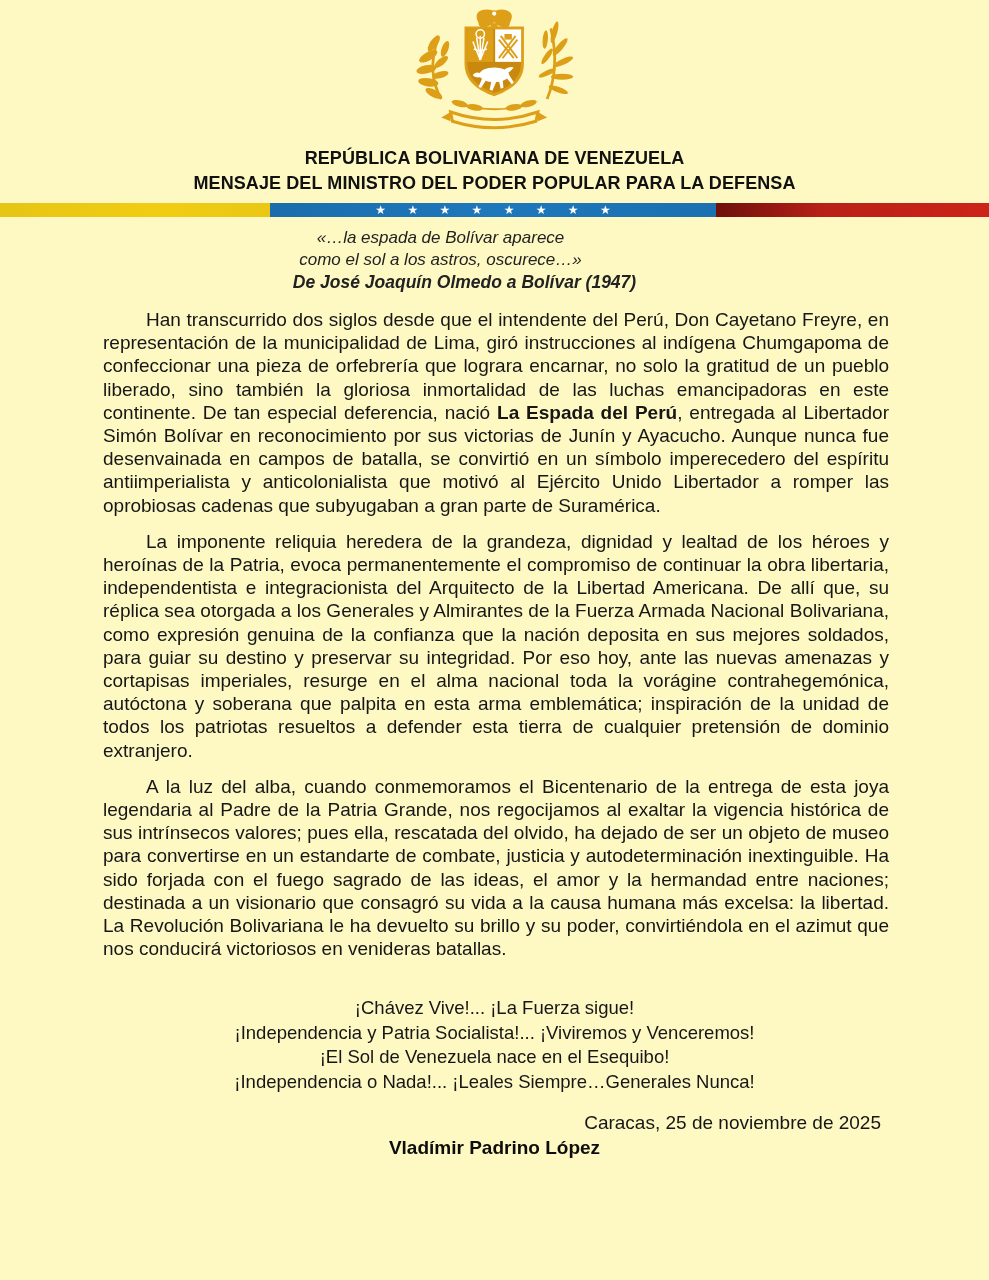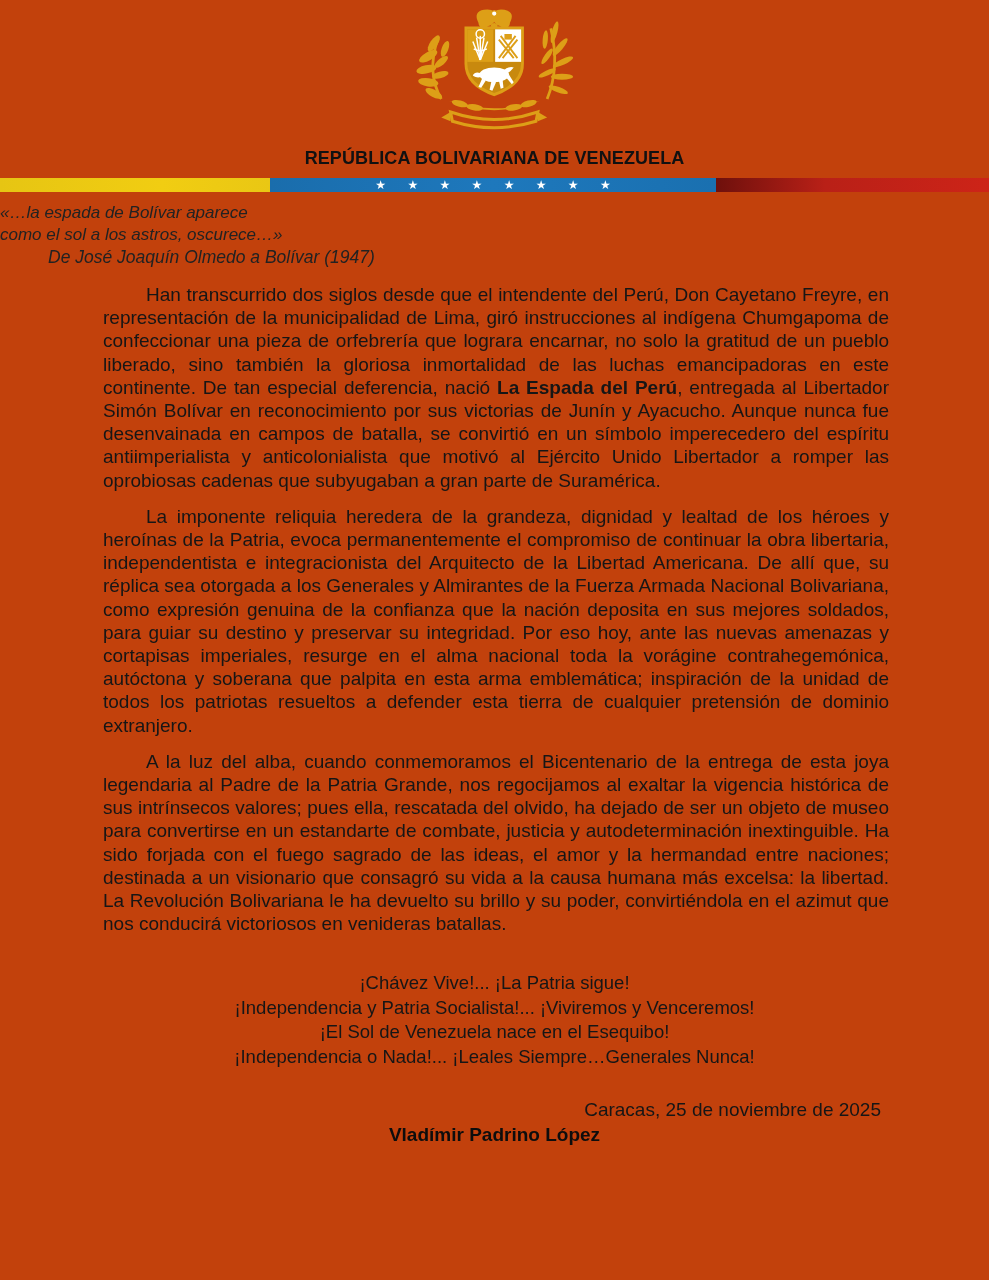--- a/index.html
+++ b/index.html
@@ -2,21 +2,21 @@
 <html><head>
 <meta charset="utf-8">
 <style>
   html, body { margin: 0; padding: 0; background: #ffffff; }
   body {
     width: 989px; height: 1280px;
     font-family: "Liberation Sans", sans-serif;
     color: #1c1c1c;
     overflow: hidden;
   }
-  .page { width: 989px; height: 1280px; position: relative; background: #c2410c; }
+  .page { width: 989px; height: 1280px; position: relative; background: #fef9c3; }
 
   
   .emblem-wrap { text-align: center; padding-top: 8px; height: 134px; }
   .emblem-wrap svg { height: 130px; }
 
   
   .titles { text-align: center; margin-top: 4px; }
   .title-line {
     font-weight: bold; font-size: 18px; line-height: 25px; color: #111;
     letter-spacing: 0.1px;
@@ -29,24 +29,24 @@
                  display: flex; align-items: center; justify-content: center; }
   .flag-red    { width: 27.6%; background: linear-gradient(to right, #6e100c, #b92017 40%, #cd2418); }
   .flag-stars {
     color: #ffffff; font-size: 12px; line-height: 12px;
     letter-spacing: 9px; white-space: nowrap; padding-left: 9px;
   }
 
   
   .quote {
     margin: 10px 108px 0 0;
-    text-align: left; font-style: italic;
+    text-align: center; font-style: italic;
     font-size: 17px; line-height: 22px; color: #222;
   }
-  .quote .attribution { font-weight: normal; font-size: 17.5px; padding-left: 48px; }
+  .quote .attribution { font-weight: bold; font-size: 17.5px; padding-left: 48px; }
 
   
   .body-text { margin: 15px 100px 16px 103px; }
   .body-text p {
     margin: 0 0 13px 0;
     font-size: 19px; line-height: 23.2px;
     text-align: justify; text-justify: inter-word;
     text-indent: 43px;
     color: #161616;
   }
@@ -56,21 +56,21 @@
     margin: 17px 0 0 0;
     text-align: center;
     font-weight: bold; font-size: 17px; letter-spacing: -0.2px;
     color: #0d0d0d;
   }
 
   .slogans { margin-top: 36px; text-align: center; }
   .slogan-line { font-size: 18.5px; line-height: 24.5px; color: #161616; }
 
   .dateline {
-    margin-top: 30px; padding-right: 108px;
+    margin-top: 18px; padding-right: 108px;
     text-align: right; font-size: 19px; color: #161616;
   }
 
   .signature { text-align: center; margin-top: 2px; }
   .signature div { font-weight: bold; font-size: 19px; line-height: 24px; color: #0d0d0d; }
 </style>
 </head>
 <body>
 
 <div class="page">
@@ -147,20 +147,21 @@
         <ellipse cx="132" cy="103" rx="9" ry="3.4" transform="rotate(-14 132 103)"></ellipse>
         <path d="M48,112 Q95,128 142,112 L140,122 Q95,136 50,122 Z" fill="none" stroke="#dd9f17" stroke-width="3.2"></path>
         <path d="M48,112 L38,118 L48,122 Z"></path>
         <path d="M142,112 L152,118 L142,122 Z"></path>
       </g>
     </svg>
   </div>
 
   <div class="titles">
     <div class="title-line">REPÚBLICA BOLIVARIANA DE VENEZUELA</div>
+    <div class="title-line">MENSAJE DEL MINISTRO DEL PODER POPULAR PARA LA DEFENSA</div>
   </div>
 
   <div class="flagbar">
     <div class="flag-yellow"></div>
     <div class="flag-blue">
       <span class="flag-stars">★ ★ ★ ★ ★ ★ ★ ★</span>
     </div>
     <div class="flag-red"></div>
   </div>
 
@@ -171,21 +172,21 @@
   </div>
 
   <div class="body-text">
     <p><span>Han transcurrido dos siglos desde que el intendente del Perú, Don Cayetano Freyre, en representación de la municipalidad de Lima, giró instrucciones al indígena Chumgapoma de confeccionar una pieza de orfebrería que lograra encarnar, no solo la gratitud de un pueblo liberado, sino también la gloriosa inmortalidad de las luchas emancipadoras en este continente. De tan especial deferencia, nació </span><b>La Espada del Perú</b><span>, entregada al Libertador Simón Bolívar en reconocimiento por sus victorias de Junín y Ayacucho. Aunque nunca fue desenvainada en campos de batalla, se convirtió en un símbolo imperecedero del espíritu antiimperialista y anticolonialista que motivó al Ejército Unido Libertador a romper las oprobiosas cadenas que subyugaban a gran parte de Suramérica.</span></p>
     <p>La imponente reliquia heredera de la grandeza, dignidad y lealtad de los héroes y heroínas de la Patria, evoca permanentemente el compromiso de continuar la obra libertaria, independentista e integracionista del Arquitecto de la Libertad Americana. De allí que, su réplica sea otorgada a los Generales y Almirantes de la Fuerza Armada Nacional Bolivariana, como expresión genuina de la confianza que la nación deposita en sus mejores soldados, para guiar su destino y preservar su integridad. Por eso hoy, ante las nuevas amenazas y cortapisas imperiales, resurge en el alma nacional toda la vorágine contrahegemónica, autóctona y soberana que palpita en esta arma emblemática; inspiración de la unidad de todos los patriotas resueltos a defender esta tierra de cualquier pretensión de dominio extranjero.</p>
     <p>A la luz del alba, cuando conmemoramos el Bicentenario de la entrega de esta joya legendaria al Padre de la Patria Grande, nos regocijamos al exaltar la vigencia histórica de sus intrínsecos valores; pues ella, rescatada del olvido, ha dejado de ser un objeto de museo para convertirse en un estandarte de combate, justicia y autodeterminación inextinguible. Ha sido forjada con el fuego sagrado de las ideas, el amor y la hermandad entre naciones; destinada a un visionario que consagró su vida a la causa humana más excelsa: la libertad. La Revolución Bolivariana le ha devuelto su brillo y su poder, convirtiéndola en el azimut que nos conducirá victoriosos en venideras batallas.</p>
   </div>
 
 
   <div class="slogans">
-    <div class="slogan-line">¡Chávez Vive!... ¡La Patria sigue!</div>
+    <div class="slogan-line">¡Chávez Vive!... ¡La Fuerza sigue!</div>
     <div class="slogan-line">¡Independencia y Patria Socialista!... ¡Viviremos y Venceremos!</div>
     <div class="slogan-line">¡El Sol de Venezuela nace en el Esequibo!</div>
     <div class="slogan-line">¡Independencia o Nada!... ¡Leales Siempre…Generales Nunca!</div>
   </div>
 
   <div class="dateline">Caracas, 25 de noviembre de 2025</div>
   <div class="signature">
     <div>Vladímir Padrino López</div>
   </div>
 

